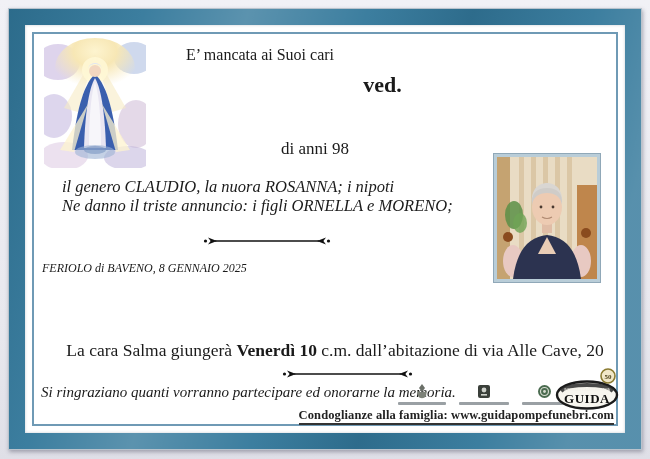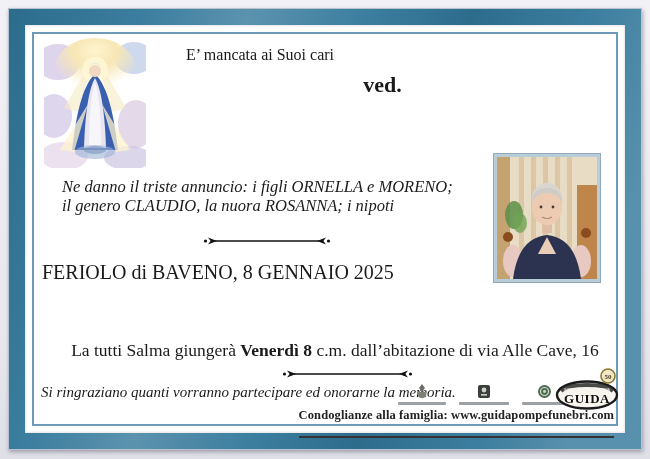--- a/index.html
+++ b/index.html
@@ -22,42 +22,42 @@
         box-shadow:inset 0 0 3px rgba(90,110,130,.35);}
   .content-frame{position:absolute;left:32px;top:32px;right:32px;bottom:33px;
         border:2px solid #6f9ab5;background:#ffffff;}
   
   .intro{position:absolute;left:110px;top:46px;width:300px;text-align:center;font-size:16px;}
   .title{position:absolute;left:140px;top:72px;width:492px;display:flex;justify-content:center;
          align-items:baseline;font-weight:bold;font-size:40px;letter-spacing:-1.5px;white-space:pre;}
   .title .ved{font-size:22px;letter-spacing:0;margin:0 16px 0 9px;}
   .age{position:absolute;left:215px;top:139px;width:200px;text-align:center;font-size:17px;}
   .family{position:absolute;left:62px;top:177px;width:440px;font-style:italic;font-size:16.5px;line-height:19px;}
-  .placedate{position:absolute;left:42px;top:261px;font-size:20px;}
+  .placedate{position:absolute;left:42px;top:261px;font-size:12px;font-style:italic;}
   .funeral{position:absolute;left:35px;top:297px;width:600px;text-align:center;font-size:17.5px;
            line-height:21.5px;white-space:pre-wrap;}
   .funeral b{font-weight:bold;}
   .thanks{position:absolute;left:41px;top:384px;font-style:italic;font-size:15px;}
   .divider{position:absolute;height:12px;}
   .div1{left:202px;top:233px;width:130px;}
   .div2{left:281px;top:366px;width:133px;}
   
   .madonna{position:absolute;left:44px;top:38px;width:102px;height:130px;}
   .portrait{position:absolute;left:494px;top:154px;width:100px;height:122px;
             border:3px solid #b9cdd8;outline:1px solid #90a8b8;background:#fff;}
   
   .assoc{position:absolute;top:384px;display:flex;flex-direction:column;align-items:center;}
   .assoc .cap{height:3px;background:#9aa0a4;margin-top:3px;border-radius:1px;}
   .a1{left:396px;width:52px;} .a1 .cap{width:48px;}
   .a2{left:458px;width:52px;} .a2 .cap{width:50px;}
   .a3{left:520px;width:48px;} .a3 .cap{width:44px;}
   .guida{position:absolute;left:555px;top:368px;width:68px;height:42px;}
   .condolence{position:absolute;right:36px;top:408px;white-space:nowrap;
               font-size:12.5px;font-weight:bold;color:#222;
-              border-bottom:2px solid #333;padding-bottom:13px;letter-spacing:.1px;}
+              border-bottom:2px solid #333;padding-bottom:0;letter-spacing:.1px;}
 </style>
 </head>
 <body>
 
 <div class="page">
 
   <div class="band"></div>
   <div class="inner-white"></div>
   <div class="content-frame"></div>
 
@@ -90,24 +90,25 @@
       <polygon points="58,66 86,112 72,114" fill="#fdf3cf" opacity=".75"></polygon>
       <ellipse cx="51" cy="114" rx="20" ry="7" fill="#9db3d4" opacity=".6"></ellipse>
       <ellipse cx="51" cy="112" rx="11" ry="4" fill="#7c96c2" opacity=".6"></ellipse>
     </svg>
   </div>
 
   <div class="intro">E’ mancata ai Suoi cari</div>
   <div class="title">
     <span class="ved">ved.</span>
   </div>
+  <div class="age">di anni 98</div>
 
   <div class="family">
+    <div>il genero CLAUDIO, la nuora ROSANNA; i nipoti</div>
     <div>Ne danno il triste annuncio: i figli ORNELLA e MORENO;</div>
-    <div>il genero CLAUDIO, la nuora ROSANNA; i nipoti</div>
   </div>
 
   <div class="divider div1">
     <svg width="130" height="12" viewBox="0 0 130 12">
       <line x1="13" y1="6" x2="117" y2="6" stroke="#111" stroke-width="1.3"></line>
       <circle cx="3.5" cy="6" r="1.6" fill="#111"></circle>
       <polygon points="6,2.6 15,6 6,9.4 8.6,6" fill="#111"></polygon>
       <circle cx="126.5" cy="6" r="1.6" fill="#111"></circle>
       <polygon points="124,2.6 115,6 124,9.4 121.4,6" fill="#111"></polygon>
     </svg>
@@ -139,21 +140,21 @@
       <path d="M35 48 C34 36 40 31 50 31 C60 31 66 36 65 48 C64 40 58 36 50 36 C42 36 36 40 35 48 Z" fill="#cfccc8"></path>
       <circle cx="44" cy="50" r="1.4" fill="#4a3a30"></circle>
       <circle cx="56" cy="50" r="1.4" fill="#4a3a30"></circle>
       <path d="M45 60 Q50 63 55 60" stroke="#b08a72" stroke-width="1.2" fill="none"></path>
     </svg>
   </div>
 
   <div class="placedate">FERIOLO di BAVENO, 8 GENNAIO 2025</div>
 
   <div class="funeral">
-    <div><span>La tutti Salma giungerà </span><b>Venerdì 8</b><span> c.m. dall’abitazione di via Alle Cave, 16</span></div>
+    <div><span>La cara Salma giungerà </span><b>Venerdì 10</b><span> c.m. dall’abitazione di via Alle Cave, 20</span></div>
     
   </div>
 
   <div class="divider div2">
     <svg width="133" height="12" viewBox="0 0 133 12">
       <line x1="13" y1="6" x2="120" y2="6" stroke="#111" stroke-width="1.3"></line>
       <circle cx="3.5" cy="6" r="1.6" fill="#111"></circle>
       <polygon points="6,2.6 15,6 6,9.4 8.6,6" fill="#111"></polygon>
       <circle cx="129.5" cy="6" r="1.6" fill="#111"></circle>
       <polygon points="127,2.6 118,6 127,9.4 124.4,6" fill="#111"></polygon>

